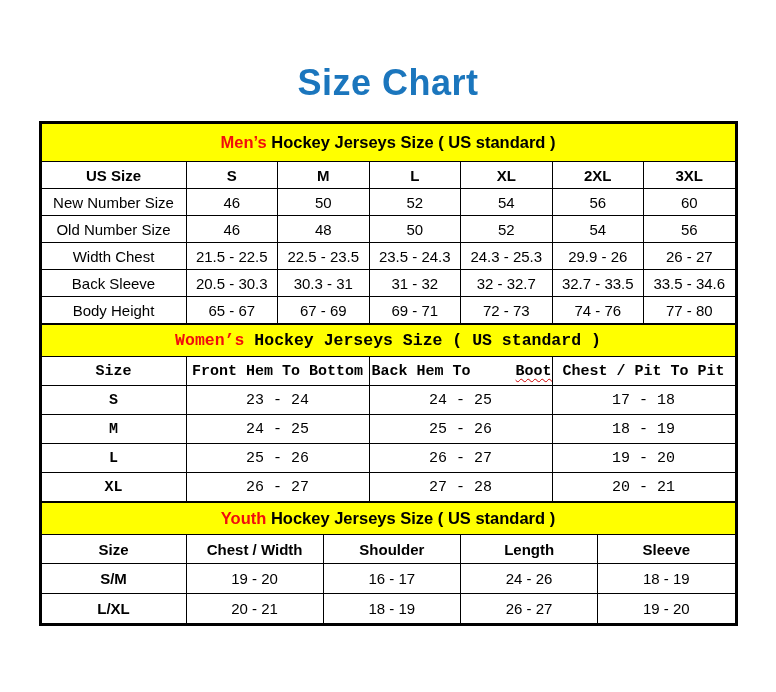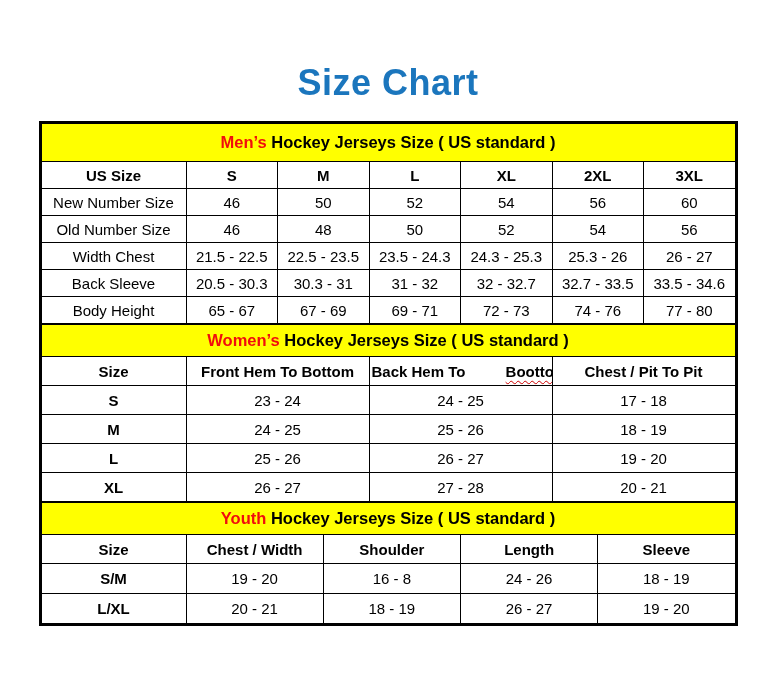--- a/index.html
+++ b/index.html
@@ -43,21 +43,21 @@
   .banner {
     background: #FFFF00;
     font-size: 16.5px;
     font-weight: bold;
     height: 37px;
   }
   .accent { color: #F10D0D; }
   .men th, .men td { height: 26px; }
   .men .banner { height: 37px; }
   .men td.lbl { font-weight: normal; }
-  .women th, .women td { height: 28px; }
+  .women th, .women td { height: 28px; font-family: Liberation Mono, monospace; }
   .women .banner { height: 31px; }
   .youth th { height: 28px; }
   .youth td { height: 29px; }
   .youth .banner { height: 31px; }
   th { font-weight: bold; }
   td.size-lbl { font-weight: bold; }
   .squiggle {
     text-decoration-line: underline;
     text-decoration-style: wavy;
     text-decoration-color: #CC0000;
@@ -117,21 +117,21 @@
         <td>52</td>
         <td>54</td>
         <td>56</td>
       </tr>
       <tr>
         <td class="lbl">Width Chest</td>
         <td>21.5 - 22.5</td>
         <td>22.5 - 23.5</td>
         <td>23.5 - 24.3</td>
         <td>24.3 - 25.3</td>
-        <td>25.3 - 26</td>
+        <td>29.9 - 26</td>
         <td>26 - 27</td>
       </tr>
       <tr>
         <td class="lbl">Back Sleeve</td>
         <td>20.5 - 30.3</td>
         <td>30.3 - 31</td>
         <td>31 - 32</td>
         <td>32 - 32.7</td>
         <td>32.7 - 33.5</td>
         <td>33.5 - 34.6</td>
@@ -211,21 +211,21 @@
       <tr>
         <th>Size</th>
         <th>Chest / Width</th>
         <th>Shoulder</th>
         <th>Length</th>
         <th>Sleeve</th>
       </tr>
       <tr>
         <td class="size-lbl">S/M</td>
         <td>19 - 20</td>
-        <td>16 - 8</td>
+        <td>16 - 17</td>
         <td>24 - 26</td>
         <td>18 - 19</td>
       </tr>
       <tr>
         <td class="size-lbl">L/XL</td>
         <td>20 - 21</td>
         <td>18 - 19</td>
         <td>26 - 27</td>
         <td>19 - 20</td>
       </tr>

